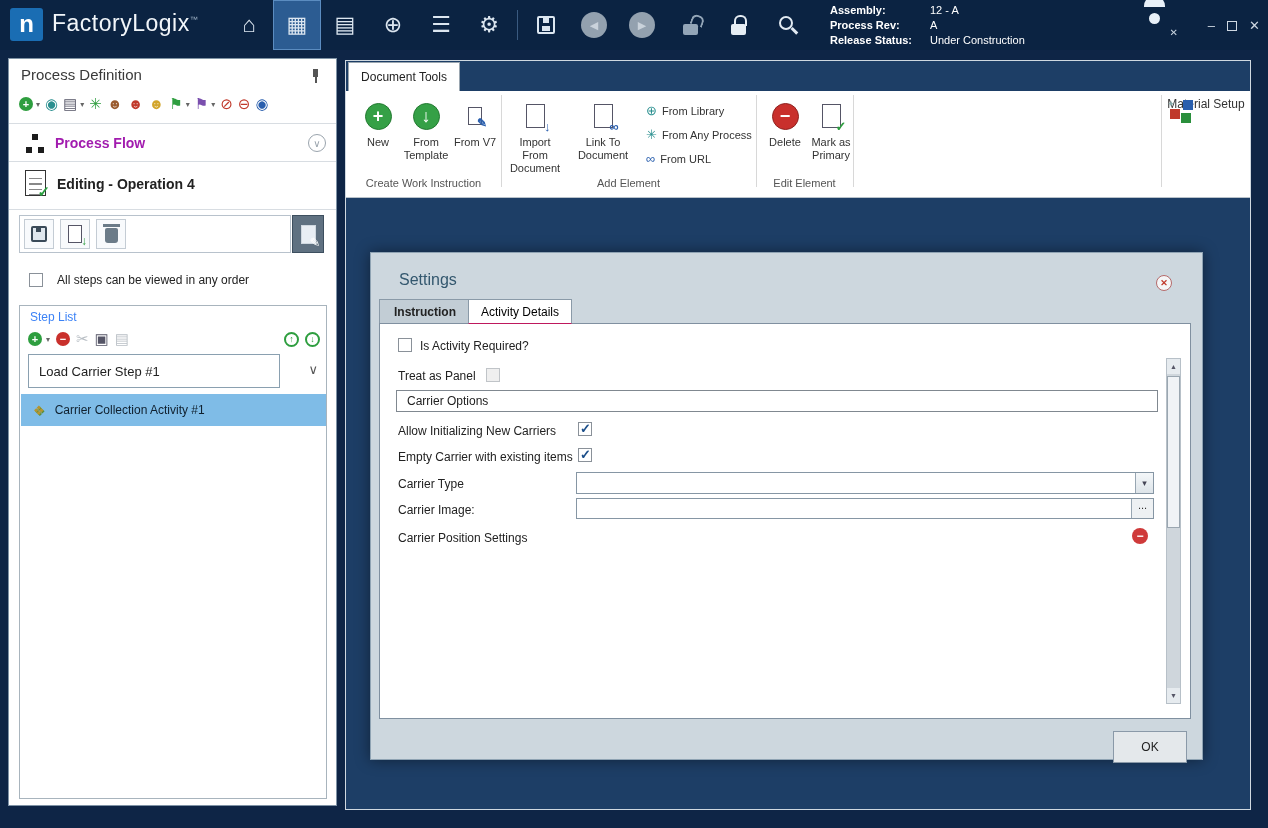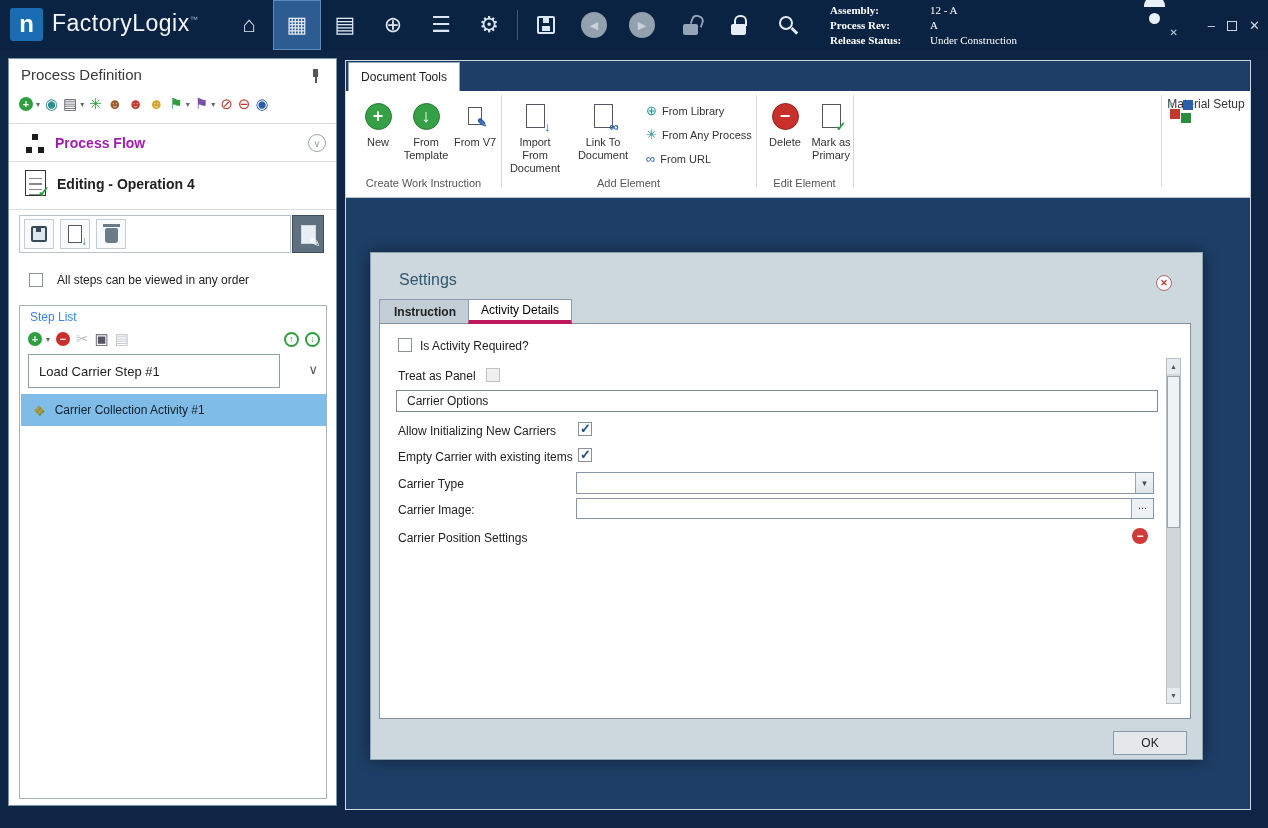--- a/index.html
+++ b/index.html
@@ -25,21 +25,21 @@
   .padlock.open { background:#93a5b7; }
   .padlock.open::before { border-color:#93a5b7; left:8px; transform:rotate(20deg); }
   
   .magnifier { width:14px; height:14px; border:2.5px solid #e2eaf2; border-radius:50%; position:relative; margin-top:-4px; }
   .magnifier::after { content:''; position:absolute; width:2.5px; height:8px; background:#e2eaf2; transform:rotate(-45deg); bottom:-7px; right:-4px; }
   
   .floppy { width:18px; height:18px; border:2px solid #dce6f0; border-radius:2px; position:relative; }
   .floppy::before { content:''; position:absolute; top:0; left:4px; width:6px; height:5px; background:#dce6f0; }
   .floppy::after { content:''; position:absolute; bottom:1px; left:3px; width:8px; height:5px; background:#dce6f0; }
   #tb-info { position:absolute; left:830px; top:3px; color:#fff; font-size:11px; line-height:15px; }
-  .info-row { display:flex;font-family:Liberation Serif, serif; }
+  .info-row { display:flex; }
   .info-row b { width:100px; font-weight:bold; }
   #user-btn { position:absolute; left:1140px; top:10px; width:34px; height:30px; }
   .user-ico { position:relative; width:30px; height:30px; }
   .user-ico::before { content:''; position:absolute; top:3px; left:9px; width:11px; height:11px; border-radius:50%; background:#e8f0f8; }
   .user-ico::after { content:''; position:absolute; bottom:3px; left:4px; width:21px; height:11px; border-radius:10px 10px 0 0; background:#e8f0f8; }
   .user-x { position:absolute; right:-4px; bottom:2px; color:#c9d4e0; font-size:10px; }
   #win-controls { position:absolute; right:8px; top:18px; display:flex; gap:12px; align-items:center; color:#cfd8e2; font-size:13px; }
   .win-box { width:10px; height:10px; border:1px solid #cfd8e2; }
 
   
@@ -127,37 +127,37 @@
 
   
   #dialog { position:absolute; left:370px; top:252px; width:833px; height:508px; background:#cdd7de; border:1px solid #8fa3b3;
             box-shadow:0 0 14px rgba(0,0,0,0.45); }
   #dlg-title { position:absolute; left:28px; top:18px; font-size:16px; color:#33576e; }
   #dlg-close { position:absolute; right:30px; top:22px; width:16px; height:16px; border-radius:50%; background:#f5f6f7;
                border:1px solid #b56a6a; color:#c0392b; font-size:9px; font-weight:bold; display:flex; align-items:center; justify-content:center; }
   #dlg-tabs { position:absolute; left:8px; top:46px; display:flex; }
   .tab { height:25px; padding:0 12px; font-size:12px; display:flex; align-items:center; border:1px solid #8a9aa8; position:relative; }
   .tab.inactive { background:#c2cdd5; font-weight:bold; color:#222; border-right:none;padding-left:14px; }
-  .tab.active { background:#fff; border-bottom:4px solid #be185d; z-index:2; margin-bottom:-1px; }
+  .tab.active { background:#fff; border-bottom:1px solid #be185d; z-index:2; margin-bottom:-1px; }
   #dlg-panel { position:absolute; left:8px; top:70px; width:812px; height:396px; background:#fff; border:1px solid #8090a0; }
   .fld-label { position:absolute; font-size:12px; color:#222; }
   #gb-carrier { position:absolute; left:16px; top:66px; width:762px; height:22px; border:1px solid #808890; }
   #gb-carrier span { position:absolute; left:10px; top:3px; font-size:12px; color:#222; }
   .combo { position:absolute; left:196px; width:578px; height:22px; border:1px solid #8696a4; background:#fff; }
   .combo .dd { position:absolute; right:0; top:0; width:18px; height:100%; background:linear-gradient(#f4f7f9,#dde4e9);
                border-left:1px solid #98a6b2; color:#445; font-size:9px; display:flex; align-items:center; justify-content:center; }
   .combo .browse { position:absolute; right:0; top:0; width:22px; height:100%; background:#eef1f3; border-left:1px solid #98a6b2;
                    font-size:11px; color:#333; display:flex; align-items:flex-start; justify-content:center; }
   #pos-remove { position:absolute; left:752px; top:204px; width:16px; height:16px; border-radius:50%; background:#cf3a3a; color:#fff;
                 font-size:12px; font-weight:bold; display:flex; align-items:center; justify-content:center; }
   #dlg-scroll { position:absolute; left:786px; top:34px; width:15px; height:346px; background:#cfd6dc; border:1px solid #b7c0c8; }
   .sc-arrow { position:absolute; left:0; width:13px; height:15px; background:#e6ebef; color:#556; font-size:7px;
               display:flex; align-items:center; justify-content:center; }
   #sc-thumb { position:absolute; left:0; top:17px; width:13px; height:152px; background:#f0f3f6; border:1px solid #9aa6b0; }
-  #ok-btn { position:absolute; left:742px; top:478px; width:74px; height:24px; background:#e4e8eb; border:1px solid #8a99a8;
+  #ok-btn { position:absolute; left:742px; top:478px; width:74px; height:32px; background:#e4e8eb; border:1px solid #8a99a8;
             font-size:12px; color:#222; display:flex; align-items:center; justify-content:center; }
 </style>
 </head>
 <body>
 
 <div id="titlebar">
   <div id="logo">n</div>
   <div id="appname"><span>FactoryLogix</span><sup>™</sup></div>
 
   <div id="nav-icons">

